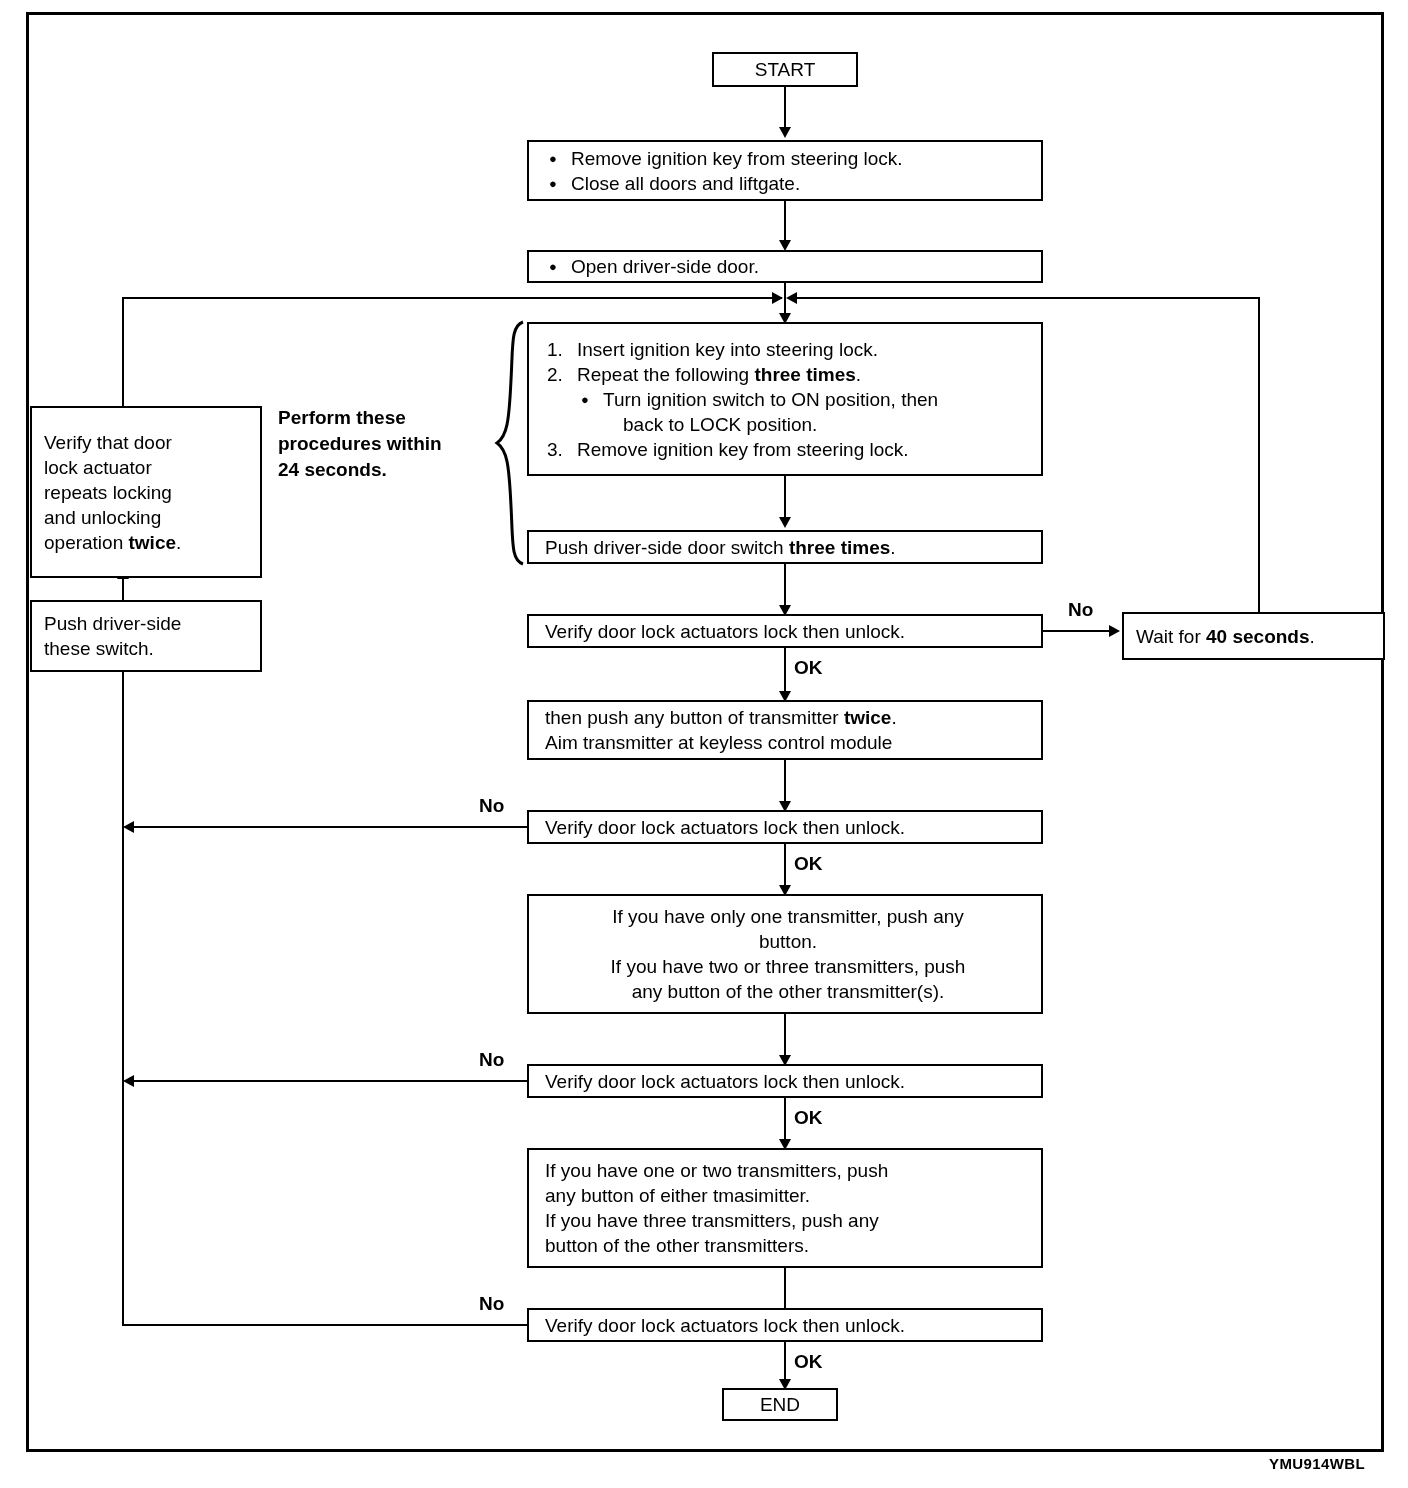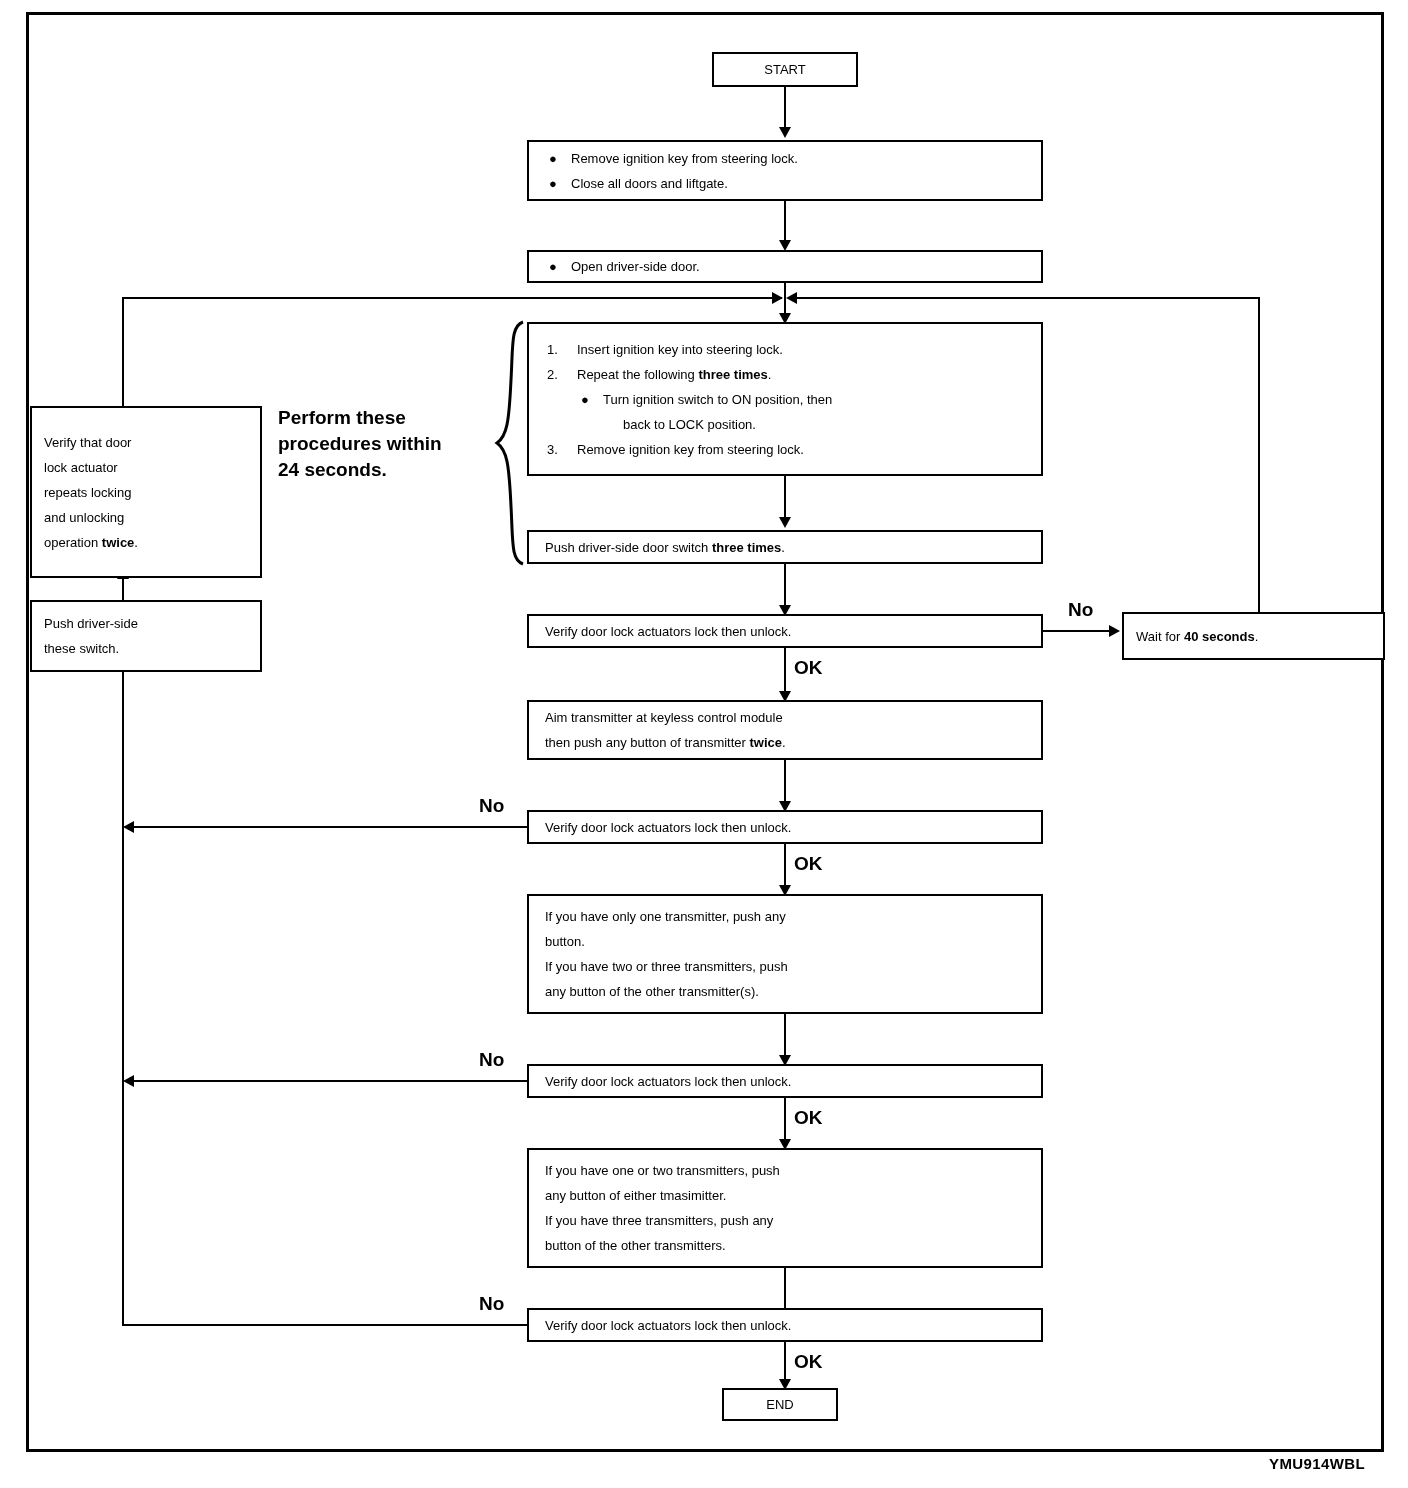--- a/index.html
+++ b/index.html
@@ -25,21 +25,21 @@
     width: 1358px;
     height: 1440px;
     border: 3px solid #000;
     box-sizing: border-box;
   }
   .box {
     position: absolute;
     border: 2px solid #000;
     background: #fff;
     box-sizing: border-box;
-    font-size: 13px;
+    font-size: 19px;
     line-height: 25px;
     color: #000;
     display: flex;
     flex-direction: column;
     justify-content: center;
   }
   .box .line {
     white-space: nowrap;
   }
   .center { text-align: center; align-items: center; }
@@ -235,40 +235,40 @@
 
   <div class="box pad-ls" style="left:1122px; top:612px; width:263px; height:48px;">
     <div class="line"><span>Wait for </span><b>40 seconds</b><span>.</span></div>
   </div>
 
   <div class="vline" style="left:784px; top:648px; height:46px;"></div>
   <div class="arrow-down" style="left:779px; top:691px;"></div>
   <div class="edge-label" style="left:794px; top:658px;">OK</div>
 
   <div class="box pad-l" style="left:527px; top:700px; width:516px; height:60px;">
+    <div class="line"><span>then push any button of transmitter </span><b>twice</b><span>.</span></div>
     <div class="line">Aim transmitter at keyless control module</div>
-    <div class="line"><span>then push any button of transmitter </span><b>twice</b><span>.</span></div>
   </div>
 
   <div class="vline" style="left:784px; top:760px; height:44px;"></div>
   <div class="arrow-down" style="left:779px; top:801px;"></div>
 
   <div class="box pad-l" style="left:527px; top:810px; width:516px; height:34px;">
     <div class="line">Verify door lock actuators lock then unlock.</div>
   </div>
 
   <div class="hline" style="left:134px; top:826px; width:393px;"></div>
   <div class="arrow-left" style="left:123px; top:821px;"></div>
   <div class="edge-label" style="left:479px; top:796px;">No</div>
 
   <div class="vline" style="left:784px; top:844px; height:44px;"></div>
   <div class="arrow-down" style="left:779px; top:885px;"></div>
   <div class="edge-label" style="left:794px; top:854px;">OK</div>
 
-  <div class="box pad-l" style="left:527px; top:894px; width:516px; height:120px;">
+  <div class="box pad-l" style="left:527px; top:894px; width:516px; height:120px;align-items:center;">
     <div class="line">If you have only one transmitter, push any</div>
     <div class="line">button.</div>
     <div class="line">If you have two or three transmitters, push</div>
     <div class="line">any button of the other transmitter(s).</div>
   </div>
 
   <div class="vline" style="left:784px; top:1014px; height:44px;"></div>
   <div class="arrow-down" style="left:779px; top:1055px;"></div>
 
   <div class="box pad-l" style="left:527px; top:1064px; width:516px; height:34px;">

